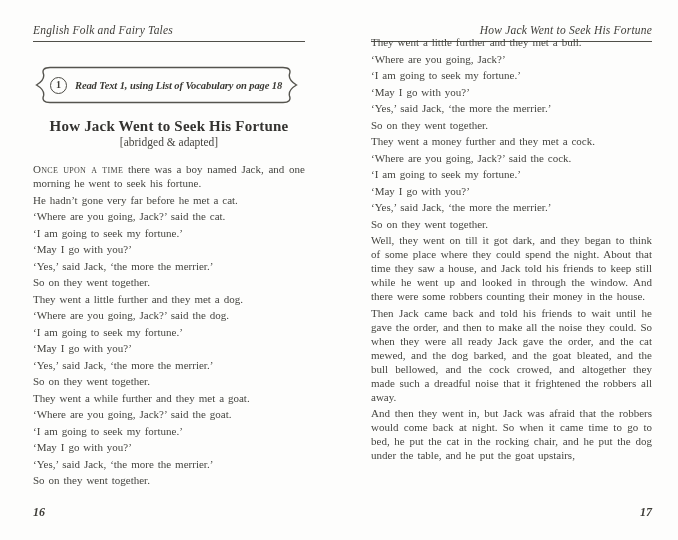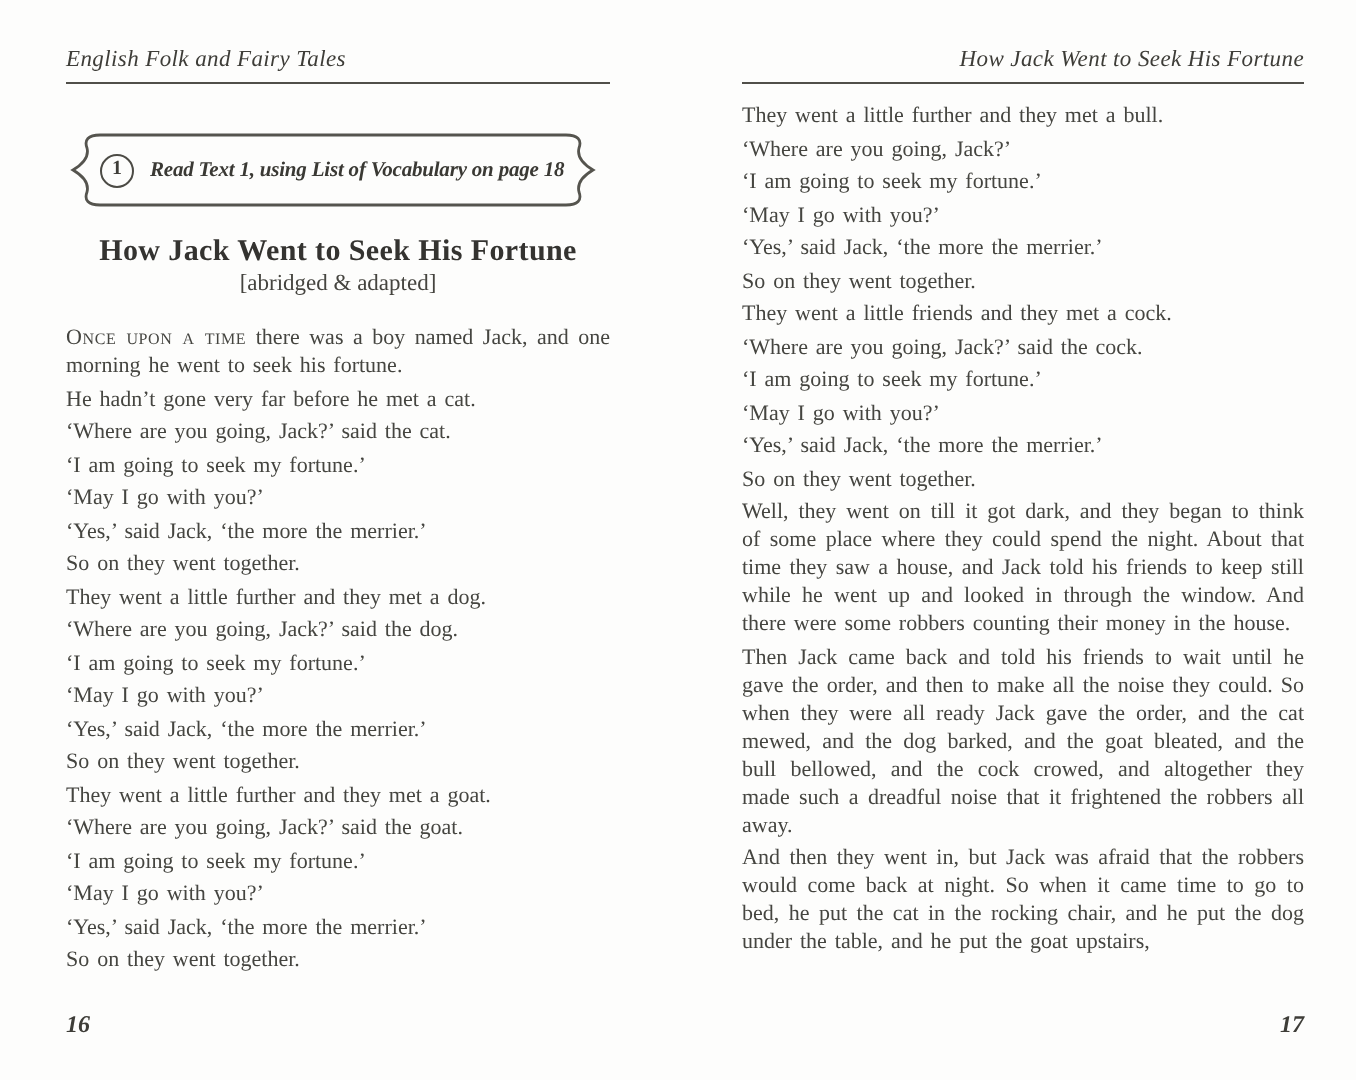--- a/index.html
+++ b/index.html
@@ -48,21 +48,21 @@
     position:absolute; top:136px; left:0; right:0;
     text-align:center; font-size:11.5px; color:#45443f;
   }
 
   .body-text {
     position:absolute; left:0; right:0;
     font-size:11px; line-height:14px; text-align:justify;
     word-spacing:1.2px; color:#454540;
   }
   .body-left  { top:162px; }
-  .body-right { top:51px; }
+  .body-right { top:35px; }
   .body-text p { margin:0 0 2.5px 0; }
 
   .smallcaps { font-variant:small-caps; letter-spacing:0.3px; }
 
   .page-number {
     position:absolute; top:505px;
     font-style:italic; font-weight:bold; font-size:12px; color:#3e3d38;
   }
   .pn-left  { left:0; }
   .pn-right { right:0;text-align:right; }
@@ -101,42 +101,42 @@
       <p>‘I am going to seek my fortune.’</p>
       <p>‘May I go with you?’</p>
       <p>‘Yes,’ said Jack, ‘the more the merrier.’</p>
       <p>So on they went together.</p>
       <p>They went a little further and they met a dog.</p>
       <p>‘Where are you going, Jack?’ said the dog.</p>
       <p>‘I am going to seek my fortune.’</p>
       <p>‘May I go with you?’</p>
       <p>‘Yes,’ said Jack, ‘the more the merrier.’</p>
       <p>So on they went together.</p>
-      <p>They went a little further and they met a goat.</p>
+      <p>They went a while further and they met a goat.</p>
       <p>‘Where are you going, Jack?’ said the goat.</p>
       <p>‘I am going to seek my fortune.’</p>
       <p>‘May I go with you?’</p>
       <p>‘Yes,’ said Jack, ‘the more the merrier.’</p>
       <p>So on they went together.</p>
     </div>
 
     <div class="page-number pn-left">16</div>
   </div>
 
   <div class="page page-right">
     <div class="running-header rh-right">How Jack Went to Seek His Fortune</div>
 
     <div class="body-text body-right">
       <p>They went a little further and they met a bull.</p>
       <p>‘Where are you going, Jack?’</p>
       <p>‘I am going to seek my fortune.’</p>
       <p>‘May I go with you?’</p>
       <p>‘Yes,’ said Jack, ‘the more the merrier.’</p>
       <p>So on they went together.</p>
-      <p>They went a little friends and they met a cock.</p>
+      <p>They went a money further and they met a cock.</p>
       <p>‘Where are you going, Jack?’ said the cock.</p>
       <p>‘I am going to seek my fortune.’</p>
       <p>‘May I go with you?’</p>
       <p>‘Yes,’ said Jack, ‘the more the merrier.’</p>
       <p>So on they went together.</p>
       <p>Well, they went on till it got dark, and they began to think of some place where they could spend the night. About that time they saw a house, and Jack told his friends to keep still while he went up and looked in through the window. And there were some robbers counting their money in the house.</p>
       <p>Then Jack came back and told his friends to wait until he gave the order, and then to make all the noise they could. So when they were all ready Jack gave the order, and the cat mewed, and the dog barked, and the goat bleated, and the bull bellowed, and the cock crowed, and altogether they made such a dreadful noise that it frightened the robbers all away.</p>
       <p>And then they went in, but Jack was afraid that the robbers would come back at night. So when it came time to go to bed, he put the cat in the rocking chair, and he put the dog under the table, and he put the goat upstairs,</p>
     </div>
 

